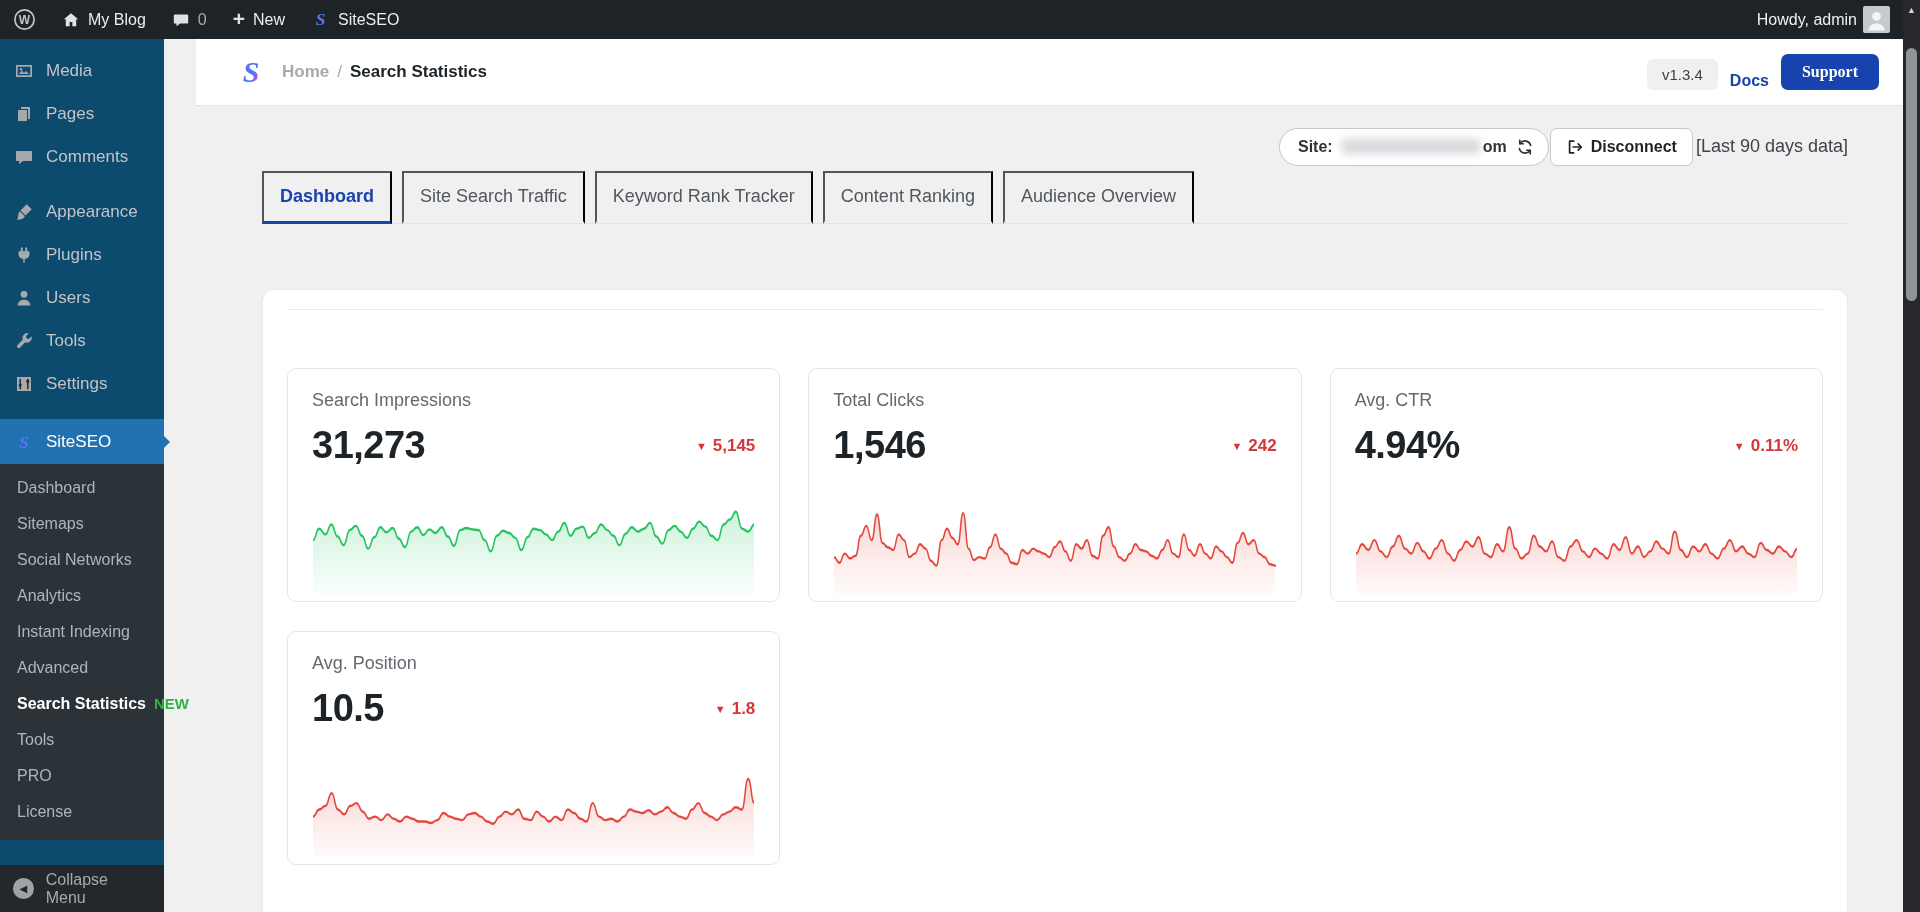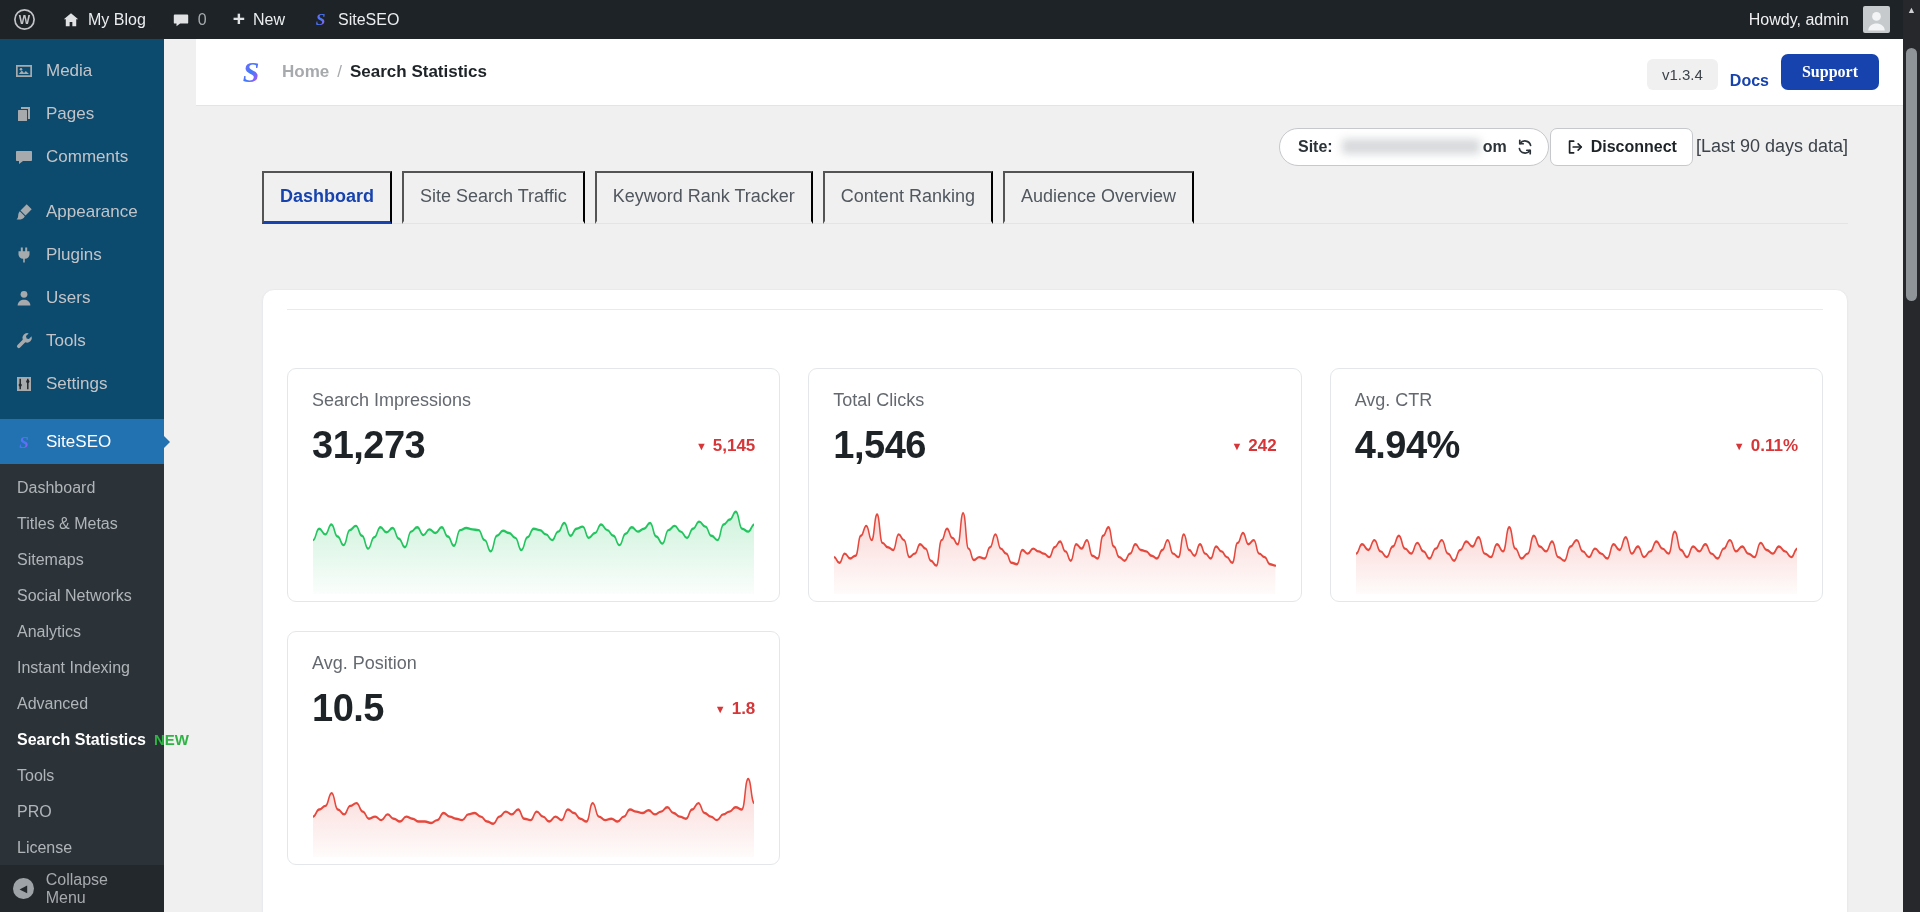--- a/index.html
+++ b/index.html
@@ -7,21 +7,21 @@
   body { font-family:"Liberation Sans","DejaVu Sans",sans-serif; background:#f0f0f1; overflow:hidden; }
   .screen { position:relative; width:1920px; height:912px; overflow:hidden; }
 
   
   .adminbar { position:absolute; top:0; left:0; right:0; height:39px; background:#1d2327; color:#f0f0f1; display:flex; align-items:center; z-index:5; }
   .ab-left { display:flex; align-items:center; height:100%; }
   .ab-item { display:flex; align-items:center; gap:8px; padding:0 13px; height:100%; font-size:16px; color:#ebedef; cursor:pointer; }
   .ab-item svg { display:block; }
   .ab-count { color:#a7aaad; }
   .ab-plus { font-size:21px; color:#dfe1e3; font-weight:bold; line-height:1; margin-top:-2px; }
-  .ab-right { margin-left:auto; display:flex; align-items:center; gap:14px; padding-right:30px; height:100%; font-size:16px; }
+  .ab-right { margin-left:auto; display:flex; align-items:center; gap:6px; padding-right:30px; height:100%; font-size:16px; }
   .ab-avatar { width:27px; height:27px; border-radius:2px; overflow:hidden; }
 
   
   .sidebar { position:absolute; top:39px; left:0; width:164px; bottom:0; background:#0c4a6e; color:#c3c4c7; z-index:4; }
   .side-item { display:flex; align-items:center; gap:12px; padding:0 14px; height:43px; font-size:17px; cursor:pointer; }
   .side-item:first-child { margin-top:10px; }
   .side-item.group-start { margin-top:12px; }
   .side-ico { width:20px; height:20px; color:#a7aaad; flex:0 0 20px; }
   .side-ico svg { width:20px; height:20px; fill:currentColor; display:block; }
   .siteseo-item { position:relative; margin-top:14px; height:45px; background:#2271b1; color:#ffffff; display:flex; align-items:center; gap:12px; padding:0 14px; font-size:17px; cursor:pointer; }
@@ -237,21 +237,20 @@
             <text x="12" y="20.5" text-anchor="middle" font-size="22" font-style="italic" font-weight="bold" fill="url(#sg2)" font-family="Liberation Serif, serif">S</text>
           </svg>
       </span>
       <span>SiteSEO</span>
       <span class="siteseo-arrow"></span>
     </div>
 
     <div class="submenu" id="submenu">
   <a class="sub-item"><span class="sub-label">Dashboard</span></a>
 
-  <a class="sub-item"><span class="sub-label">Titles &amp; Metas</span></a>
 
   <a class="sub-item"><span class="sub-label">Sitemaps</span></a>
 
   <a class="sub-item"><span class="sub-label">Social Networks</span></a>
 
   <a class="sub-item"><span class="sub-label">Analytics</span></a>
 
   <a class="sub-item"><span class="sub-label">Instant Indexing</span></a>
 
   <a class="sub-item"><span class="sub-label">Advanced</span></a>

